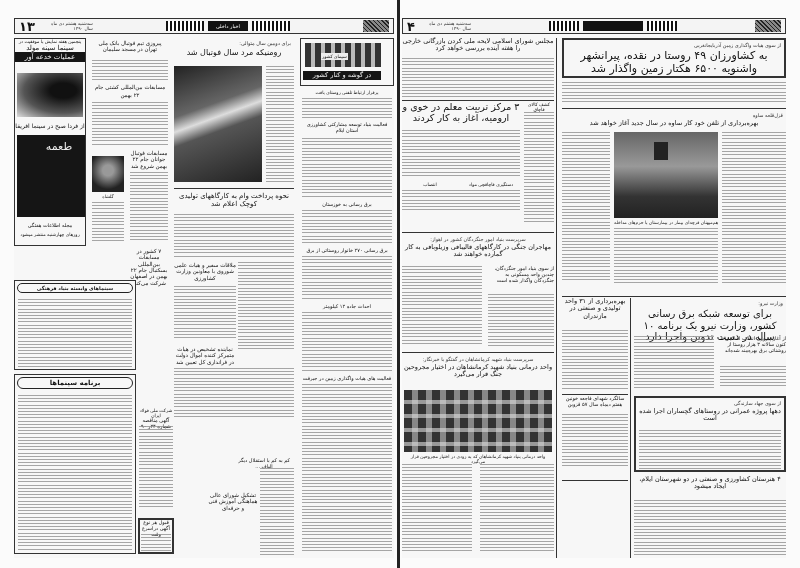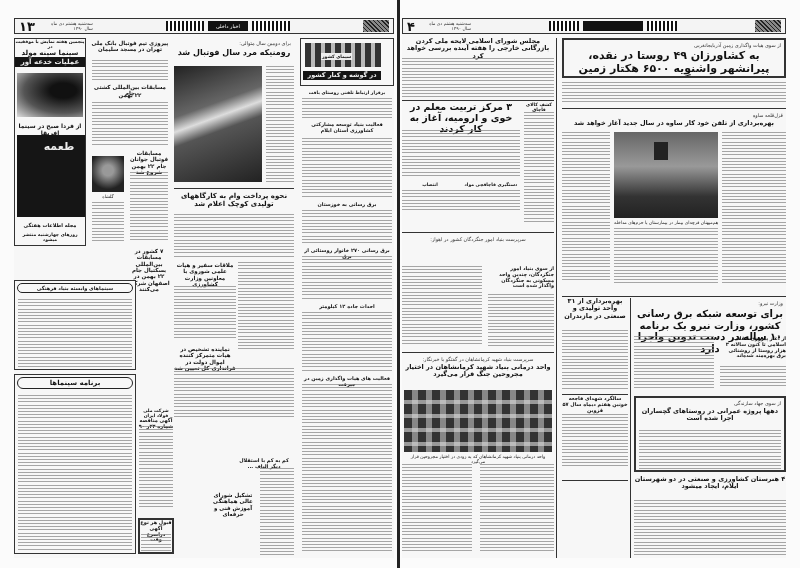--- a/index.html
+++ b/index.html
@@ -11,21 +11,21 @@
 .spine{position:absolute;left:397px;top:0;width:3px;height:568px;background:#222}
 .hdr{position:absolute;left:0;right:0;top:0;height:16px;border:1px solid #333;display:flex;align-items:center;justify-content:space-between;padding:0 4px;background:#f4f4f4}
 .pnum{font-weight:bold;font-size:13px}
 .hdate{font-size:4.5px;line-height:5px;text-align:right;width:50px;color:#333}
 .barcode{display:flex;align-items:center;gap:4px;height:10px}
 .barcode .b{width:38px;height:10px;background:repeating-linear-gradient(90deg,#111 0 2px,#fff 2px 4px)}
 .barcode .lbl{background:#111;color:#fff;font-size:5px;padding:1px 8px;height:10px;line-height:8px}
 .logo{width:26px;height:12px;background:repeating-linear-gradient(45deg,#222 0 1px,#888 1px 3px)}
 .box{position:absolute;border:1px solid #333;overflow:hidden;background:#f7f7f7}
 .rule{position:absolute;background:#333}
-.h{direction:rtl;text-align:center;font-weight:bold;color:#111;line-height:1.15}
+.h{direction:rtl;text-align:center;font-weight:normal;color:#111;line-height:1.15}
 .kick{direction:rtl;text-align:right;font-size:5px;color:#333;padding:2px 3px}
 .txt{position:absolute;background:repeating-linear-gradient(180deg,#8a8a8a 0 1px,transparent 1px 3.2px);opacity:.75}
 .photo{position:absolute;background:#444;overflow:hidden}
 .cap{position:absolute;direction:rtl;font-size:4.5px;text-align:center;color:#222}
 .inv{background:#151515;color:#f0f0f0}
 .pill{border:1px solid #222;border-radius:10px;margin:2px;padding:1px;text-align:center;font-weight:bold;direction:rtl}
 </style>
 </head>
 <body>
 
@@ -162,20 +162,21 @@
     <div class="h" style="position:absolute;left:122px;right:0;top:0;font-size:4.5px">کشف کالای قاچاق</div>
     <div class="txt" style="left:122px;right:0;top:10px;height:110px"></div>
     <div class="h" style="position:absolute;left:0;width:56px;top:80px;font-size:4.5px">انتصاب</div>
     <div class="h" style="position:absolute;left:60px;width:58px;top:80px;font-size:4.5px">دستگیری قاچاقچی مواد</div>
     <div class="txt" style="left:0;width:118px;top:88px;height:22px"></div>
   </div>
   <div class="rule" style="left:0;width:152px;top:214px;height:1px"></div>
 
   <div style="position:absolute;left:0;top:216px;width:152px;height:116px">
     <div class="kick" style="text-align:center">سرپرست بنیاد امور جنگزدگان کشور در اهواز:</div>
+    <div class="h" style="font-size:6.5px">مهاجران جنگی در کارگاههای قالیبافی وزیلوبافی به کار گمارده خواهند شد</div>
     <div class="h" style="position:absolute;right:0;width:66px;top:32px;font-size:5px;text-align:right">از سوی بنیاد امور جنگزدگان، چندین واحد مسکونی به جنگزدگان واگذار شده است</div>
     <div class="txt" style="left:0;width:80px;top:32px;height:80px"></div>
     <div class="txt" style="right:0;width:66px;top:60px;height:52px"></div>
   </div>
   <div class="rule" style="left:0;width:152px;top:334px;height:1px"></div>
 
   <div style="position:absolute;left:0;top:336px;width:152px;height:204px">
     <div class="kick" style="text-align:center">سرپرست بنیاد شهید کرمانشاهان در گفتگو با خبرنگار:</div>
     <div class="h" style="font-size:6.5px">واحد درمانی بنیاد شهید کرمانشاهان در اختیار مجروحین جنگ قرار می‌گیرد</div>
     <div class="photo" style="left:2px;top:36px;width:148px;height:62px;background:repeating-linear-gradient(90deg,#333 0 8px,#888 8px 14px),#555">

